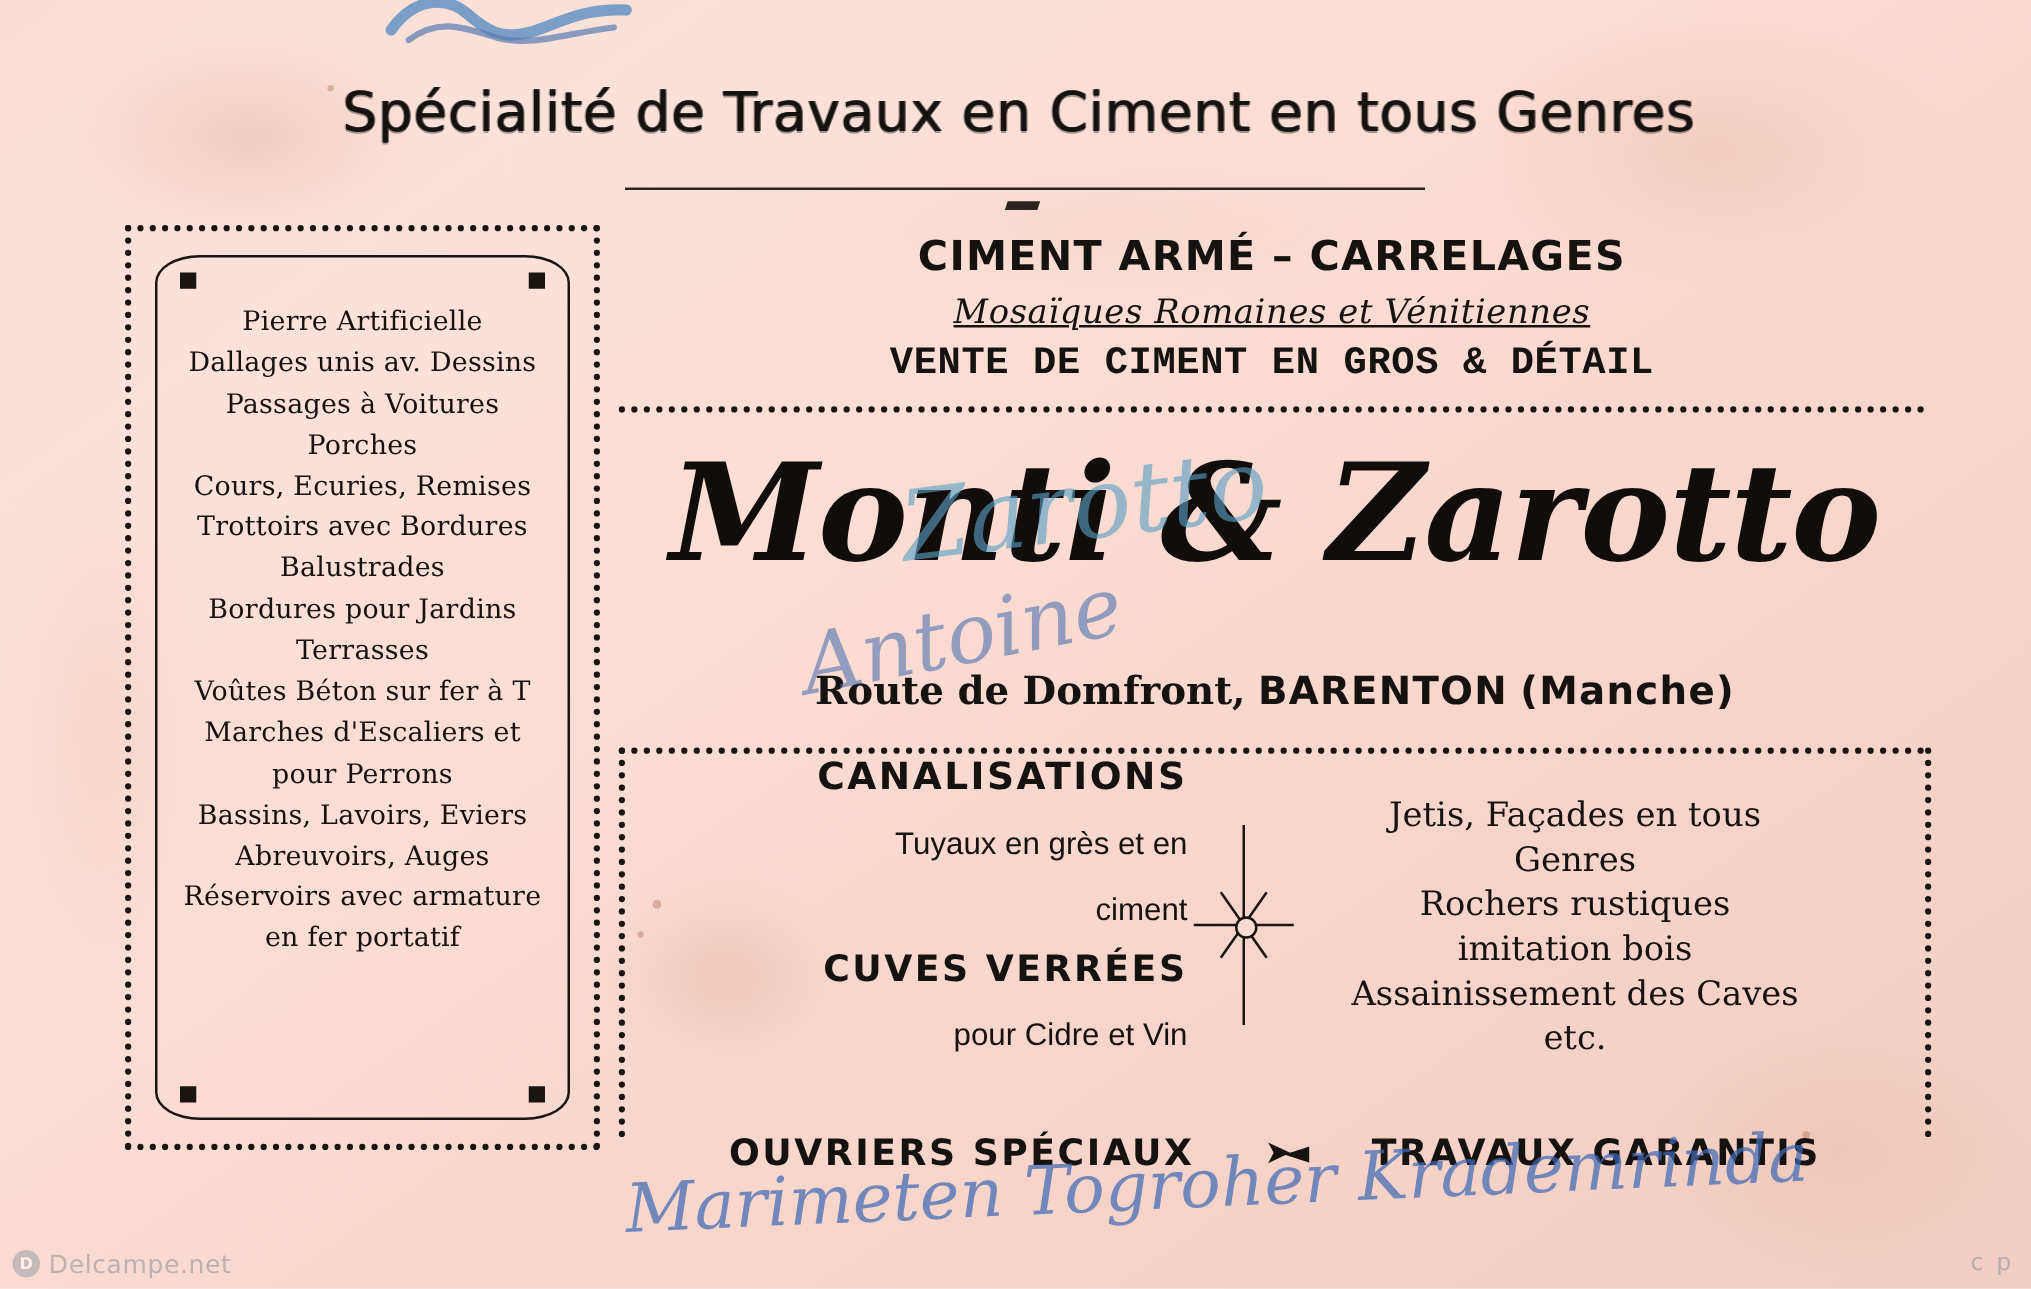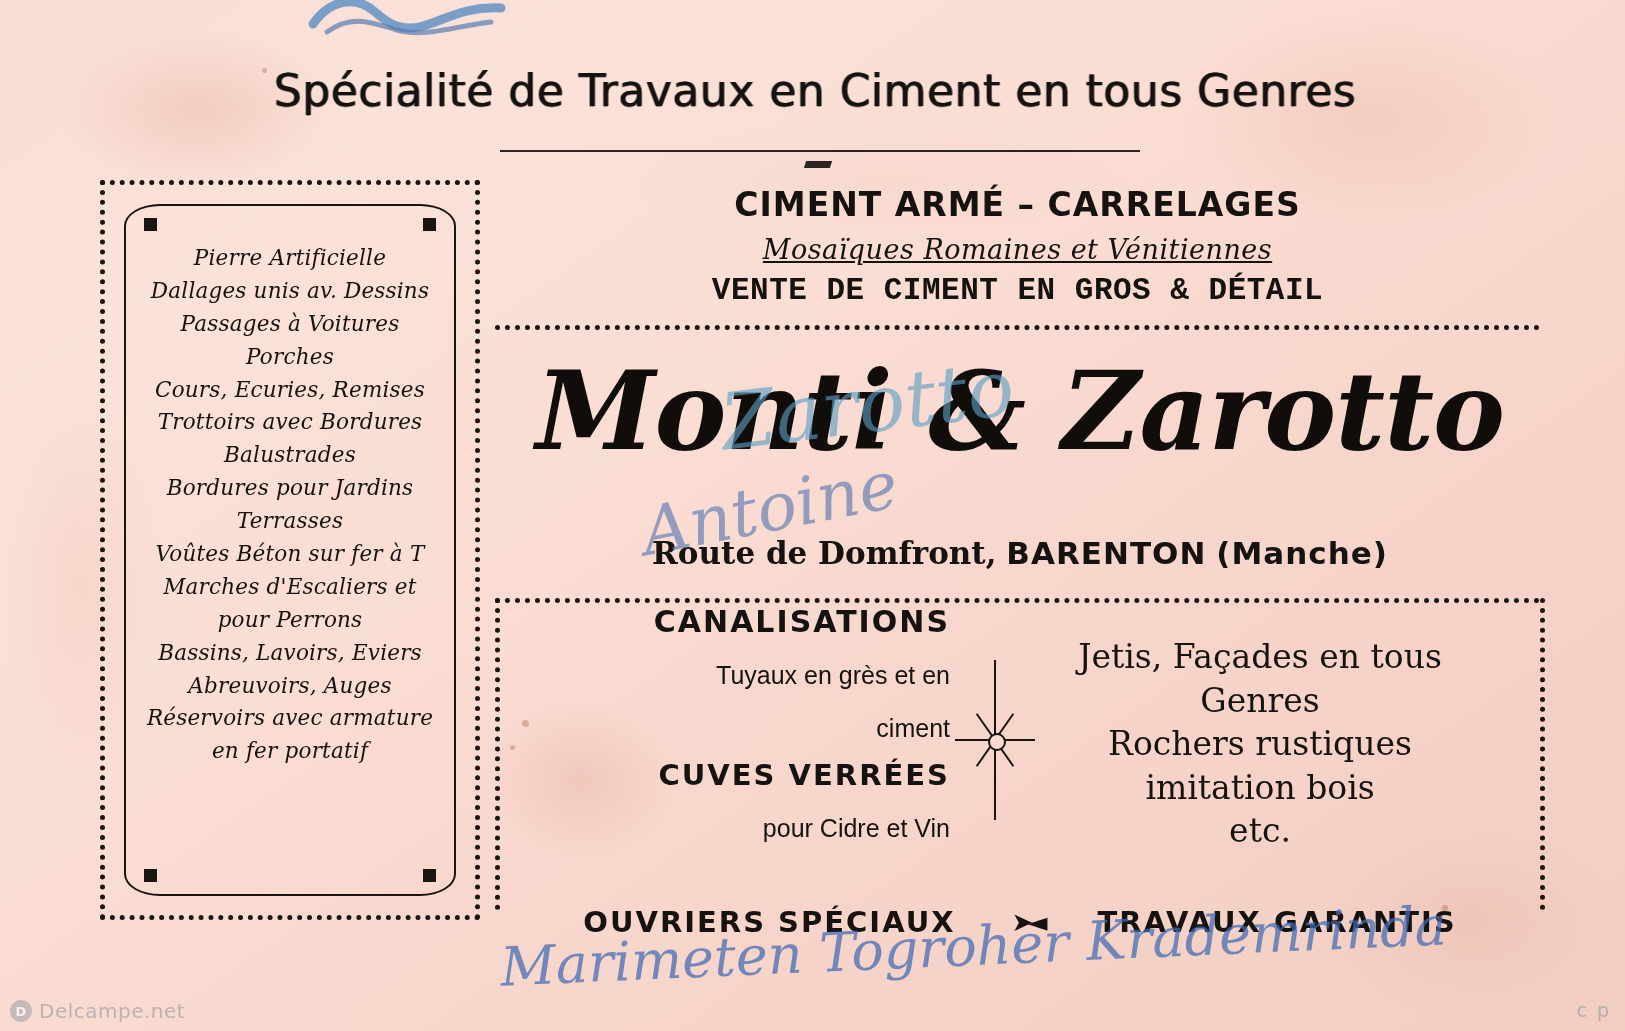--- a/index.html
+++ b/index.html
@@ -109,21 +109,20 @@
   .cs-bl { left: 44px;  bottom: 38px; }
   .cs-br { right: 44px; bottom: 38px; }
 
   #left-list {
     position: absolute;
     left: 12px;
     top: 62px;
     width: 356px;
     text-align: center;
     font-family: "DejaVu Serif", serif;
-    font-style: italic;
     font-size: 21.5px;
     line-height: 1.53;
     color: #17120f;
     letter-spacing: 0.2px;
   }
   #left-list div { white-space: nowrap; }
 
   
   #top-right {
     position: absolute;
@@ -255,21 +254,21 @@
   .bt-head2 {
     font-family: "DejaVu Sans", sans-serif;
     font-weight: bold;
     font-size: 29px;
     letter-spacing: 2px;
     margin-top: 14px;
     white-space: nowrap;
   }
   .rt-line {
     font-family: "DejaVu Serif", serif;
-    font-size: 33px;
+    font-size: 27px;
     line-height: 1.32;
     text-align: center;
   }
 
   
   #star {
     position: absolute;
     left: 955px;
     top: 660px;
     width: 80px;
@@ -492,20 +491,21 @@
     <div class="d1"></div>
     <div class="d2"></div>
     <div class="core"></div>
   </div>
 
   <div id="col-right">
     <div class="rt-line">Jetis, Façades en tous</div>
     <div class="rt-line">Genres</div>
     <div class="rt-line">Rochers rustiques</div>
     <div class="rt-line">imitation bois</div>
+    <div class="rt-line">Assainissement des Caves</div>
     <div class="rt-line">etc.</div>
   </div>
 
   <div id="footer">
     <span>OUVRIERS SPÉCIAUX</span>
     <span id="footer-orn">➤◄</span>
     <span>TRAVAUX GARANTIS</span>
   </div>
 
   <div class="hand" id="hand-zarotto">Zarotto</div>

